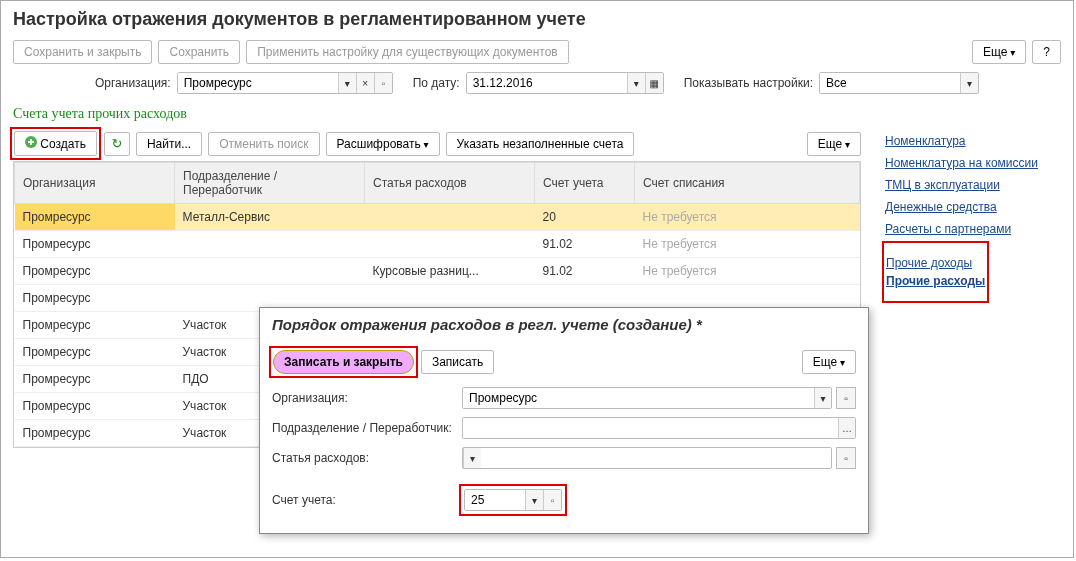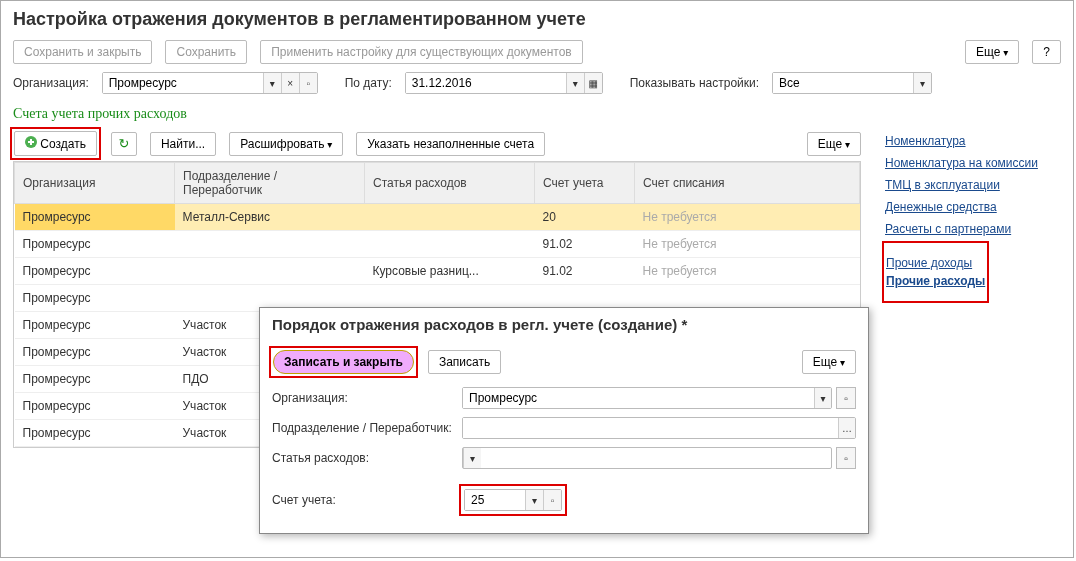--- a/index.html
+++ b/index.html
@@ -1,19 +1,19 @@
 <!DOCTYPE html>
 <html><head>
 <meta charset="utf-8">
 <style>
 * { box-sizing: border-box; margin: 0; padding: 0; }
 body { font-family: Arial, sans-serif; font-size: 12px; color: #333; background: #fff; }
 .window { border: 1px solid #aaa; width: 1074px; height: 558px; position: relative; background: #fff; }
 .title { font-size: 18px; font-weight: bold; padding: 8px 12px 6px; }
-.toolbar-row { display: flex; align-items: center; gap: 13px; padding: 4px 12px; }
+.toolbar-row { display: flex; align-items: center; gap: 6px; padding: 4px 12px; justify-content: center; }
 .btn { border: 1px solid #bbb; background: #fff; padding: 4px 10px; font-size: 12px; cursor: pointer; border-radius: 2px; }
 .btn-disabled { color: #999; }
 .btn-yellow { background: #f0abfc; border-color: #c0a000; font-weight: bold; border-radius: 12px; }
 .spacer { flex: 1; }
 .lbl { white-space: nowrap; }
 .inp-grp { display: inline-flex; border: 1px solid #bbb; border-radius: 2px; }
 .inp-grp input { border: none; padding: 3px 6px; font-size: 12px; outline: none; }
 .inp-grp .ibtn { border: none; border-left: 1px solid #ccc; background: #f5f5f5; width: 18px; display: flex; align-items: center; justify-content: center; cursor: pointer; font-size: 10px; }
 .section-title { color: #1a8d1a; font-size: 14px; padding: 8px 12px 4px; font-family: Liberation Serif, serif; }
 .main-area { display: flex; }
@@ -29,21 +29,21 @@
 .table tr.sel td:first-child { background: #ffd966; }
 .muted { color: #aaa; }
 .icon-btn { border: 1px solid #bbb; background: #fff; width: 26px; height: 24px; display: inline-flex; align-items: center; justify-content: center; cursor: pointer; border-radius: 2px; }
 .add-icon { width: 12px; height: 12px; border-radius: 50%; background: #4caf50; position: relative; display: inline-block; }
 .add-icon::before, .add-icon::after { content: ""; position: absolute; background: #fff; }
 .add-icon::before { width: 6px; height: 2px; top: 5px; left: 3px; }
 .add-icon::after { width: 2px; height: 6px; top: 3px; left: 5px; }
 .refresh-icon::before { content: "↻"; font-size: 13px; color: #1a8d1a; }
 .dropdown-caret::after { content: " ▾"; font-size: 10px; }
 .dialog { position: absolute; left: 258px; top: 306px; width: 610px; background: #fff; border: 1px solid #888; box-shadow: 2px 2px 8px rgba(0,0,0,0.3); }
-.dialog-title { font-size: 15px; font-weight: bold; padding: 8px 12px; }
+.dialog-title { font-size: 15px; font-weight: bold; padding: 8px 12px; font-style: italic; }
 .dialog-body { padding: 4px 12px 12px; }
 .form-row { display: flex; align-items: center; margin-bottom: 8px; }
 .form-row .flabel { width: 190px; }
 .form-row .fval { flex: 1; display: flex; gap: 4px; }
 .form-row .fval .inp-grp { flex: 1; }
 .form-row .fval .inp-grp input { width: 100%; }
 .small-inp { width: 60px !important; }
 .sq-btn { border: 1px solid #bbb; background: #f5f5f5; width: 20px; height: 22px; display: inline-flex; align-items: center; justify-content: center; cursor: pointer; font-size: 10px; }
 </style>
 </head>
@@ -87,20 +87,21 @@
   <div class="main-area">
     <div class="left-col">
       <div class="toolbar-row" style="padding:4px 0">
         <span class="hl-red" style="display:inline-flex;gap:4px;padding:1px">
           <button class="btn"><span class="add-icon"></span> <span>Создать</span></button>
         </span>
         <button class="icon-btn">
             <span class="refresh-icon"></span>
           </button>
         <button class="btn">Найти...</button>
+        <button class="btn btn-disabled">Отменить поиск</button>
         <button class="btn dropdown-caret">Расшифровать</button>
         <button class="btn">Указать незаполненные счета</button>
         <div class="spacer"></div>
         <button class="btn dropdown-caret">Еще</button>
       </div>
 
       <div class="table-wrap">
         <table class="table">
           <thead>
             <tr>

